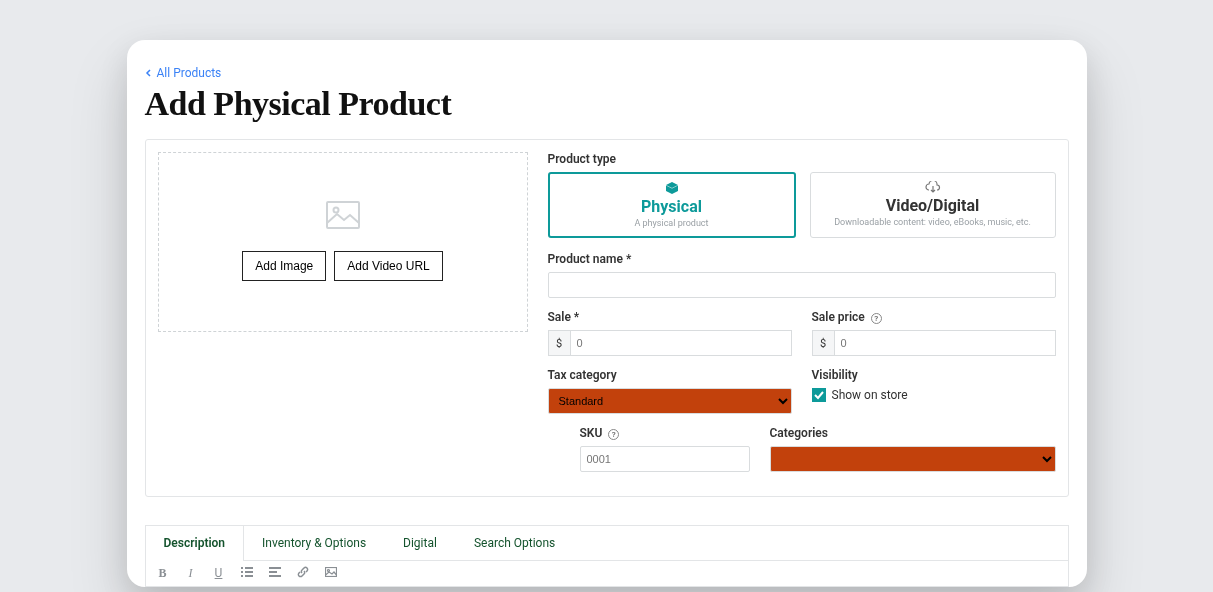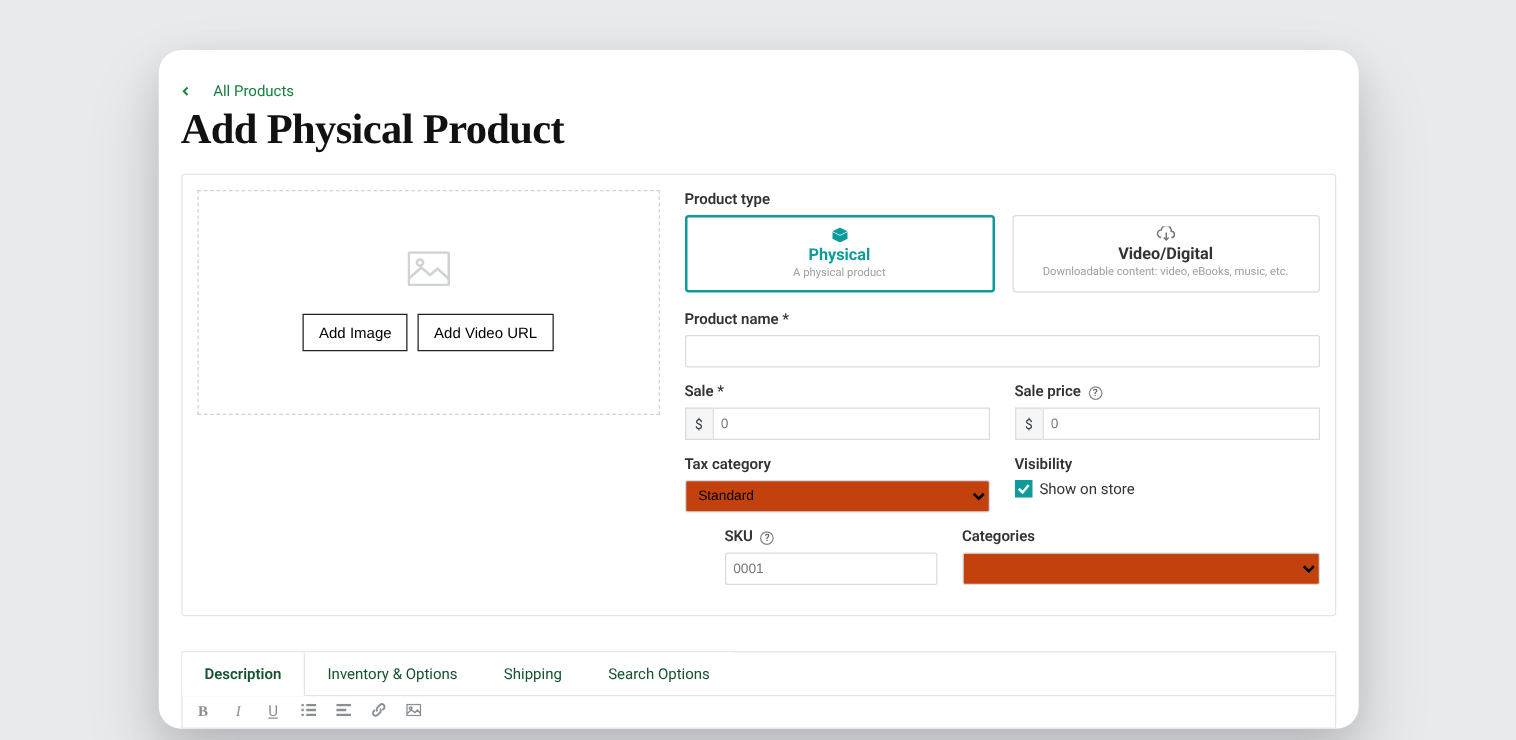--- a/index.html
+++ b/index.html
@@ -14,26 +14,26 @@
 }
 .card {
   width: 960px;
   background: #fff;
   border-radius: 18px;
   box-shadow: 0 30px 60px rgba(0,0,0,0.15), 0 10px 30px rgba(0,0,0,0.1);
   padding: 22px 18px 0 18px;
   overflow: hidden;
 }
 .breadcrumb {
-  color: #15803d;
+  color: #3b82f6;
   font-size: 12px;
   cursor: pointer;
   display: inline-flex;
   align-items: center;
-  gap: 18px;
+  gap: 4px;
 }
 .breadcrumb svg { width: 8px; height: 8px; }
 .page-title {
   font-family: Georgia, "Times New Roman", serif;
   font-weight: 900;
   font-size: 34px;
   color: #111;
   margin-top: 4px;
   margin-bottom: 16px;
   letter-spacing: -0.5px;
@@ -70,21 +70,21 @@
 .type-row { display: flex; gap: 14px; margin-bottom: 14px; }
 .type-card {
   flex: 1;
   border: 1px solid #d9dcde;
   border-radius: 3px;
   text-align: center;
   padding: 8px 10px;
   cursor: pointer;
 }
 .type-card.selected { border: 2px solid #0d9a9a; }
-.type-card .t-title { font-size: 13px; font-weight: 700; color: #333; }
+.type-card .t-title { font-size: 16px; font-weight: 700; color: #333; }
 .type-card.selected .t-title { color: #0d9a9a; }
 .type-card .t-sub { font-size: 9px; color: #9aa0a5; margin-top: 2px; }
 .type-card .t-icon { color: #0d9a9a; }
 .type-card:not(.selected) .t-icon { color: #777; }
 .field { margin-bottom: 12px; }
 .input {
   width: 100%;
   height: 26px;
   border: 1px solid #d9dcde;
   border-radius: 2px;
@@ -295,21 +295,21 @@
           </select>
         </div>
       </div>
 
     </div>
   </div>
 
   <div class="tabs">
     <div class="tab active">Description</div>
     <div class="tab">Inventory &amp; Options</div>
-    <div class="tab">Shipping</div>
+    <div class="tab">Digital</div>
     <div class="tab">Search Options</div>
   </div>
 
   <div class="toolbar">
     <span class="tbtn bold">B</span>
     <span class="tbtn italic">I</span>
     <span class="tbtn under">U</span>
     <span class="tbtn">
       <svg width="12" height="10" viewBox="0 0 12 10" fill="currentColor">
           <rect x="0" y="0" width="2" height="2"></rect>

